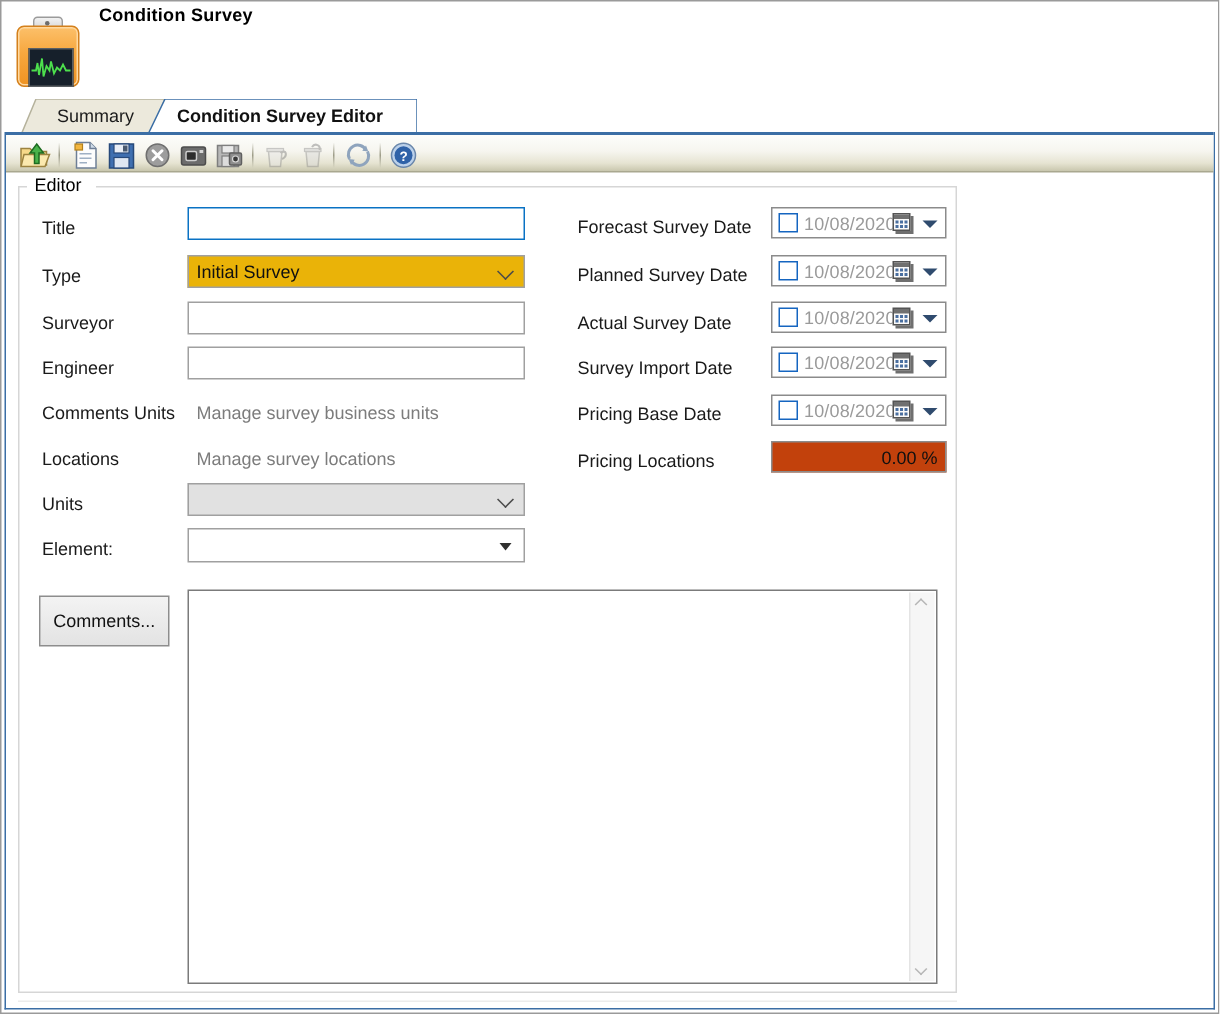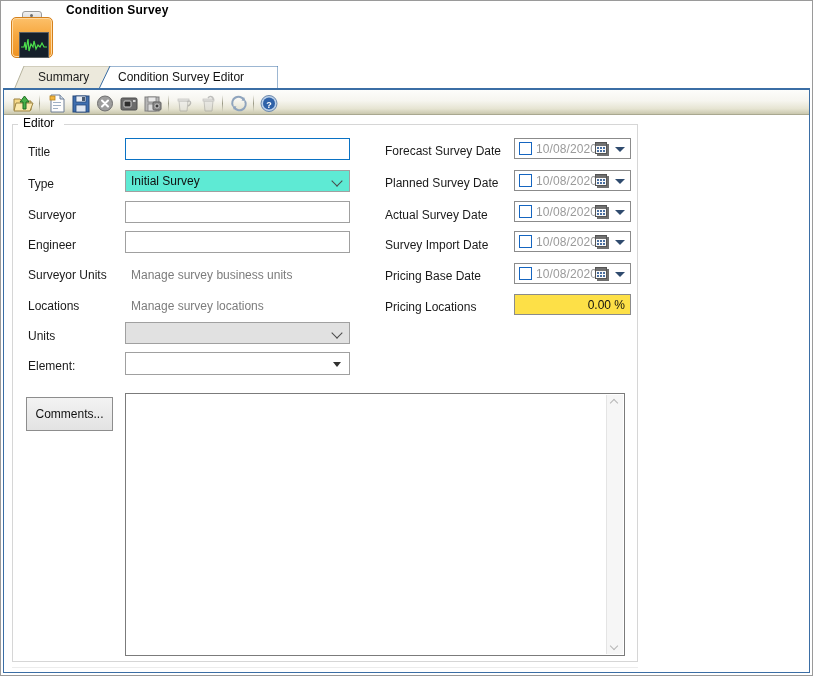--- a/index.html
+++ b/index.html
@@ -32,21 +32,21 @@
   .clip-wave{position:absolute;left:0;top:0;width:100%;height:100%;}
   .page-title{position:absolute;left:66px;top:3px;font-size:12px;font-weight:bold;
     letter-spacing:.2px;color:#000;font-family:"Liberation Sans",sans-serif;}
 
   
   .tabstrip{position:absolute;left:0;top:62px;width:813px;height:28px;}
   .tab{position:absolute;top:4px;height:40px;box-sizing:border-box;}
   .tab .skew{position:absolute;inset:0;}
   .tab-label{position:absolute;z-index:3;top:4px;white-space:nowrap;font-size:12px;}
   .tab-inactive .tab-label{color:#1b1b1b;}
-  .tab-active .tab-label{color:#111;font-weight:normal;}
+  .tab-active .tab-label{color:#111;font-weight:bold;}
 
   
   .content-panel{position:absolute;left:3px;top:88px;width:807px;height:585px;
     box-sizing:border-box;border:1px solid #3b6ea5;border-top:none;background:#ffffff;}
 
   
   .toolbar{position:absolute;left:0;top:0;width:805px;height:27px;
     background:linear-gradient(180deg,#fdfdfb 0%,#f6f5ef 45%,#e6e4d2 78%,#c9c7ae 100%);
     border-top:2px solid #3b6ea5;border-bottom:1px solid #a9a890;box-sizing:border-box;}
   .tbtn{position:absolute;top:3px;width:22px;height:21px;}
@@ -64,21 +64,21 @@
   .flabel{position:absolute;font-size:12px;color:#1a1a1a;white-space:nowrap;}
   .flabel.dim{color:#7c7c7c;}
 
   .textbox{position:absolute;box-sizing:border-box;background:#fff;
     border:1px solid #a0a0a0;font-size:12px;}
   .textbox.focus{border:1px solid #0a72c4;}
   .textbox .tval{position:absolute;left:4px;top:2px;}
 
   .combo{position:absolute;box-sizing:border-box;border:1px solid #a0a0a0;
     background:#e1e1e1;font-size:12px;}
-  .combo.enabled{background:#5eead4;}
+  .combo.enabled{background:#eab308;}
   .combo .cval{position:absolute;left:5px;top:3px;color:#101010;}
   .chev{position:absolute;right:7px;top:6px;width:9px;height:9px;}
   .chev:before{content:"";position:absolute;left:0;top:0;width:7px;height:7px;
     border-right:1.6px solid #4a4a4a;border-bottom:1.6px solid #4a4a4a;
     transform:rotate(45deg);}
 
   .combo.white{background:#ffffff;}
   .tri{position:absolute;right:8px;top:9px;width:0;height:0;
     border-left:4px solid transparent;border-right:4px solid transparent;
     border-top:5px solid #30302f;}
@@ -93,21 +93,21 @@
   .dcal-sh{position:absolute;left:2px;top:2px;width:12px;height:12px;background:#6f6f6f;}
   .dcal-bd{position:absolute;left:0;top:0;width:12px;height:12px;
     background:#fafafa;border:1px solid #545454;box-sizing:border-box;}
   .dcal-top{position:absolute;left:0;top:0;width:100%;height:3px;background:#707070;}
   .dcal-grid{position:absolute;left:1px;top:4px;width:8px;height:6px;}
   .dcal-grid i{position:absolute;width:2px;height:2px;background:#4a6fa0;}
   .dtri{position:absolute;right:5px;top:8px;width:0;height:0;
     border-left:5px solid transparent;border-right:5px solid transparent;
     border-top:5px solid #2f4b6e;}
 
-  .numbox{position:absolute;box-sizing:border-box;border:1px solid #8b8b8b;background:#fde047;
+  .numbox{position:absolute;box-sizing:border-box;border:1px solid #8b8b8b;background:#c2410c;
     width:117px;height:21px;}
   .numbox .nval{position:absolute;right:5px;top:3px;font-size:12px;color:#101010;}
 
   
   .btn{position:absolute;box-sizing:border-box;
     background:linear-gradient(180deg,#f3f3f3,#e3e3e3);
     border:1px solid #8d8d8d;font-size:12px;color:#111;
     display:flex;align-items:center;justify-content:center;}
   .memo{position:absolute;box-sizing:border-box;background:#fff;border:1px solid #7b7b7b;}
   .vscroll{position:absolute;right:1px;top:1px;width:16px;bottom:1px;background:#f6f6f6;
@@ -273,21 +273,21 @@
     <div class="flabel" style="left:24px;top:120px;">Surveyor</div>
     <div class="textbox" style="left:121px;top:113px;width:225px;height:22px;">
       <span class="tval"></span>
     </div>
 
     <div class="flabel" style="left:24px;top:150px;">Engineer</div>
     <div class="textbox" style="left:121px;top:143px;width:225px;height:22px;">
       <span class="tval"></span>
     </div>
 
-    <div class="flabel" style="left:24px;top:180px;">Surveyor Units</div>
+    <div class="flabel" style="left:24px;top:180px;">Comments Units</div>
     <div class="flabel dim" style="left:127px;top:180px;">Manage survey business units</div>
 
     <div class="flabel" style="left:24px;top:211px;">Locations</div>
     <div class="flabel dim" style="left:127px;top:211px;">Manage survey locations</div>
 
     <div class="flabel" style="left:24px;top:241px;">Units</div>
     <div class="combo" style="left:121px;top:234px;width:225px;height:22px;">
       <span class="cval"></span>
       <span class="chev"></span>
     </div>

